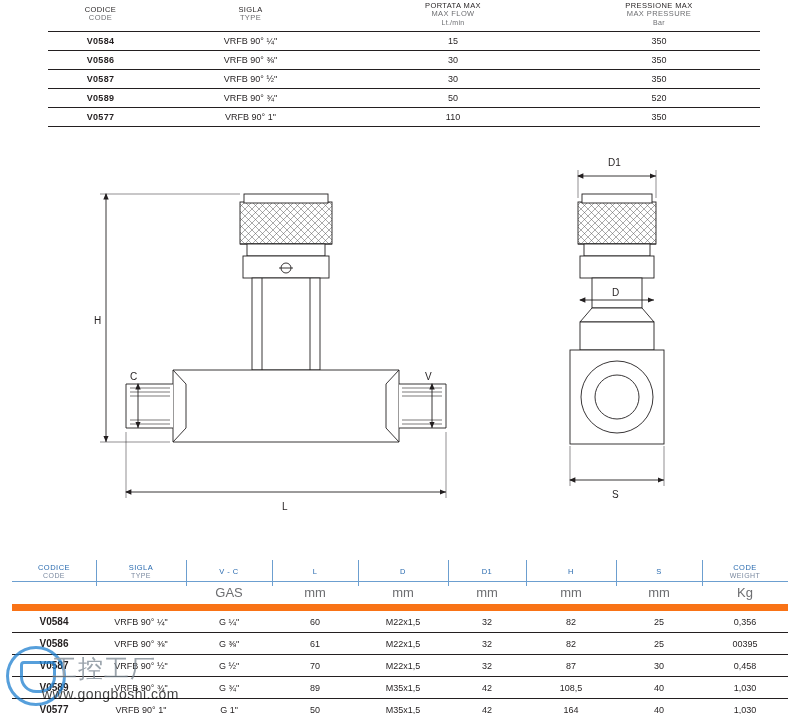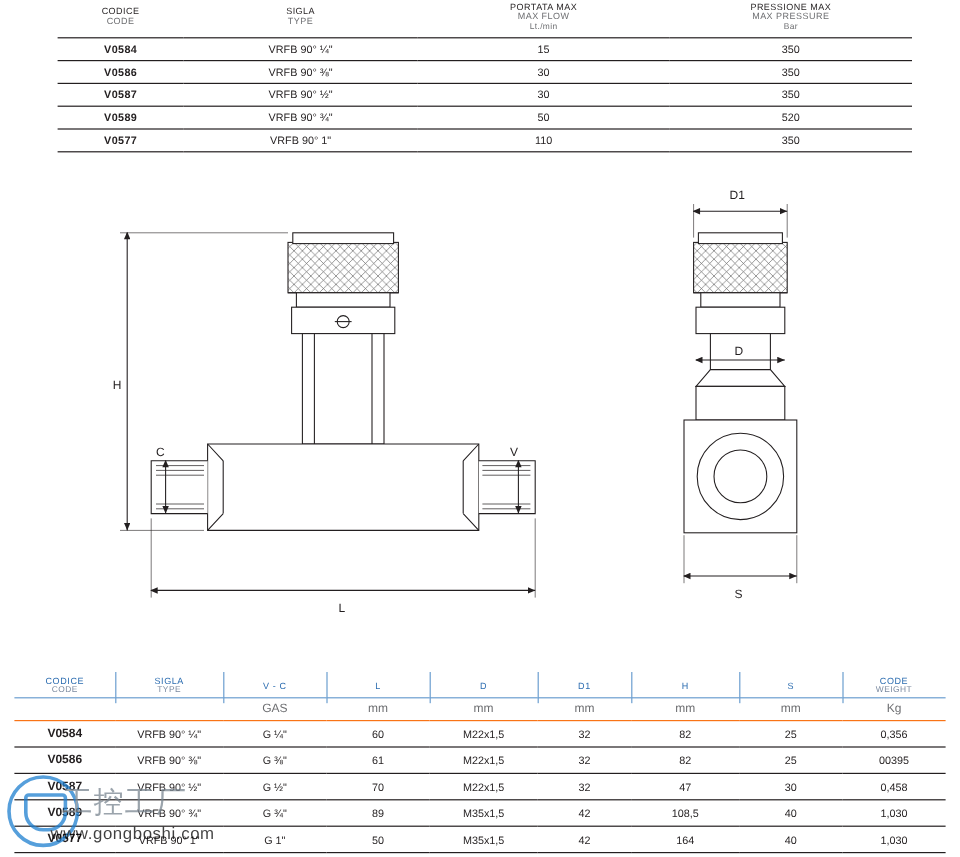--- a/index.html
+++ b/index.html
@@ -50,23 +50,23 @@
   .bot-table{width:776px;border-collapse:collapse;}
   .bot-table th,.bot-table td{text-align:center;vertical-align:middle;}
   .bot-table thead th{
     font-weight:normal;
     padding:3px 0 2px 0;
     border-bottom:1px solid #6c9fd0;
   }
   .bh1{font-size:7.5px;color:#2b6cb0;letter-spacing:.5px;}
   .bh2{font-size:7px;color:#7b8aa0;letter-spacing:.4px;}
   .unit-row td{
-    font-size:10px;color:#6d6e71;
+    font-size:13px;color:#6d6e71;
     padding:3px 0 4px 0;
-    border-bottom:1px solid #f97316;
+    border-bottom:7px solid #f97316;
   }
   .bot-table tbody.rows td{
     font-size:9px;
     padding:4px 0 4px 0;
     border-bottom:1px solid #231f20;
     height:13px;
   }
   .bot-table tbody.rows td.code{font-weight:bold;font-size:10px;}
   .vline{position:absolute;top:0;width:1px;background:#6c9fd0;}
 
@@ -350,21 +350,21 @@
         <td>25</td>
         <td>00395</td>
       </tr>
       <tr>
         <td class="code">V0587</td>
         <td>VRFB 90° ½"</td>
         <td>G ½"</td>
         <td>70</td>
         <td>M22x1,5</td>
         <td>32</td>
-        <td>47</td>
+        <td>87</td>
         <td>30</td>
         <td>0,458</td>
       </tr>
       <tr>
         <td class="code">V0589</td>
         <td>VRFB 90° ¾"</td>
         <td>G ¾"</td>
         <td>89</td>
         <td>M35x1,5</td>
         <td>42</td>

